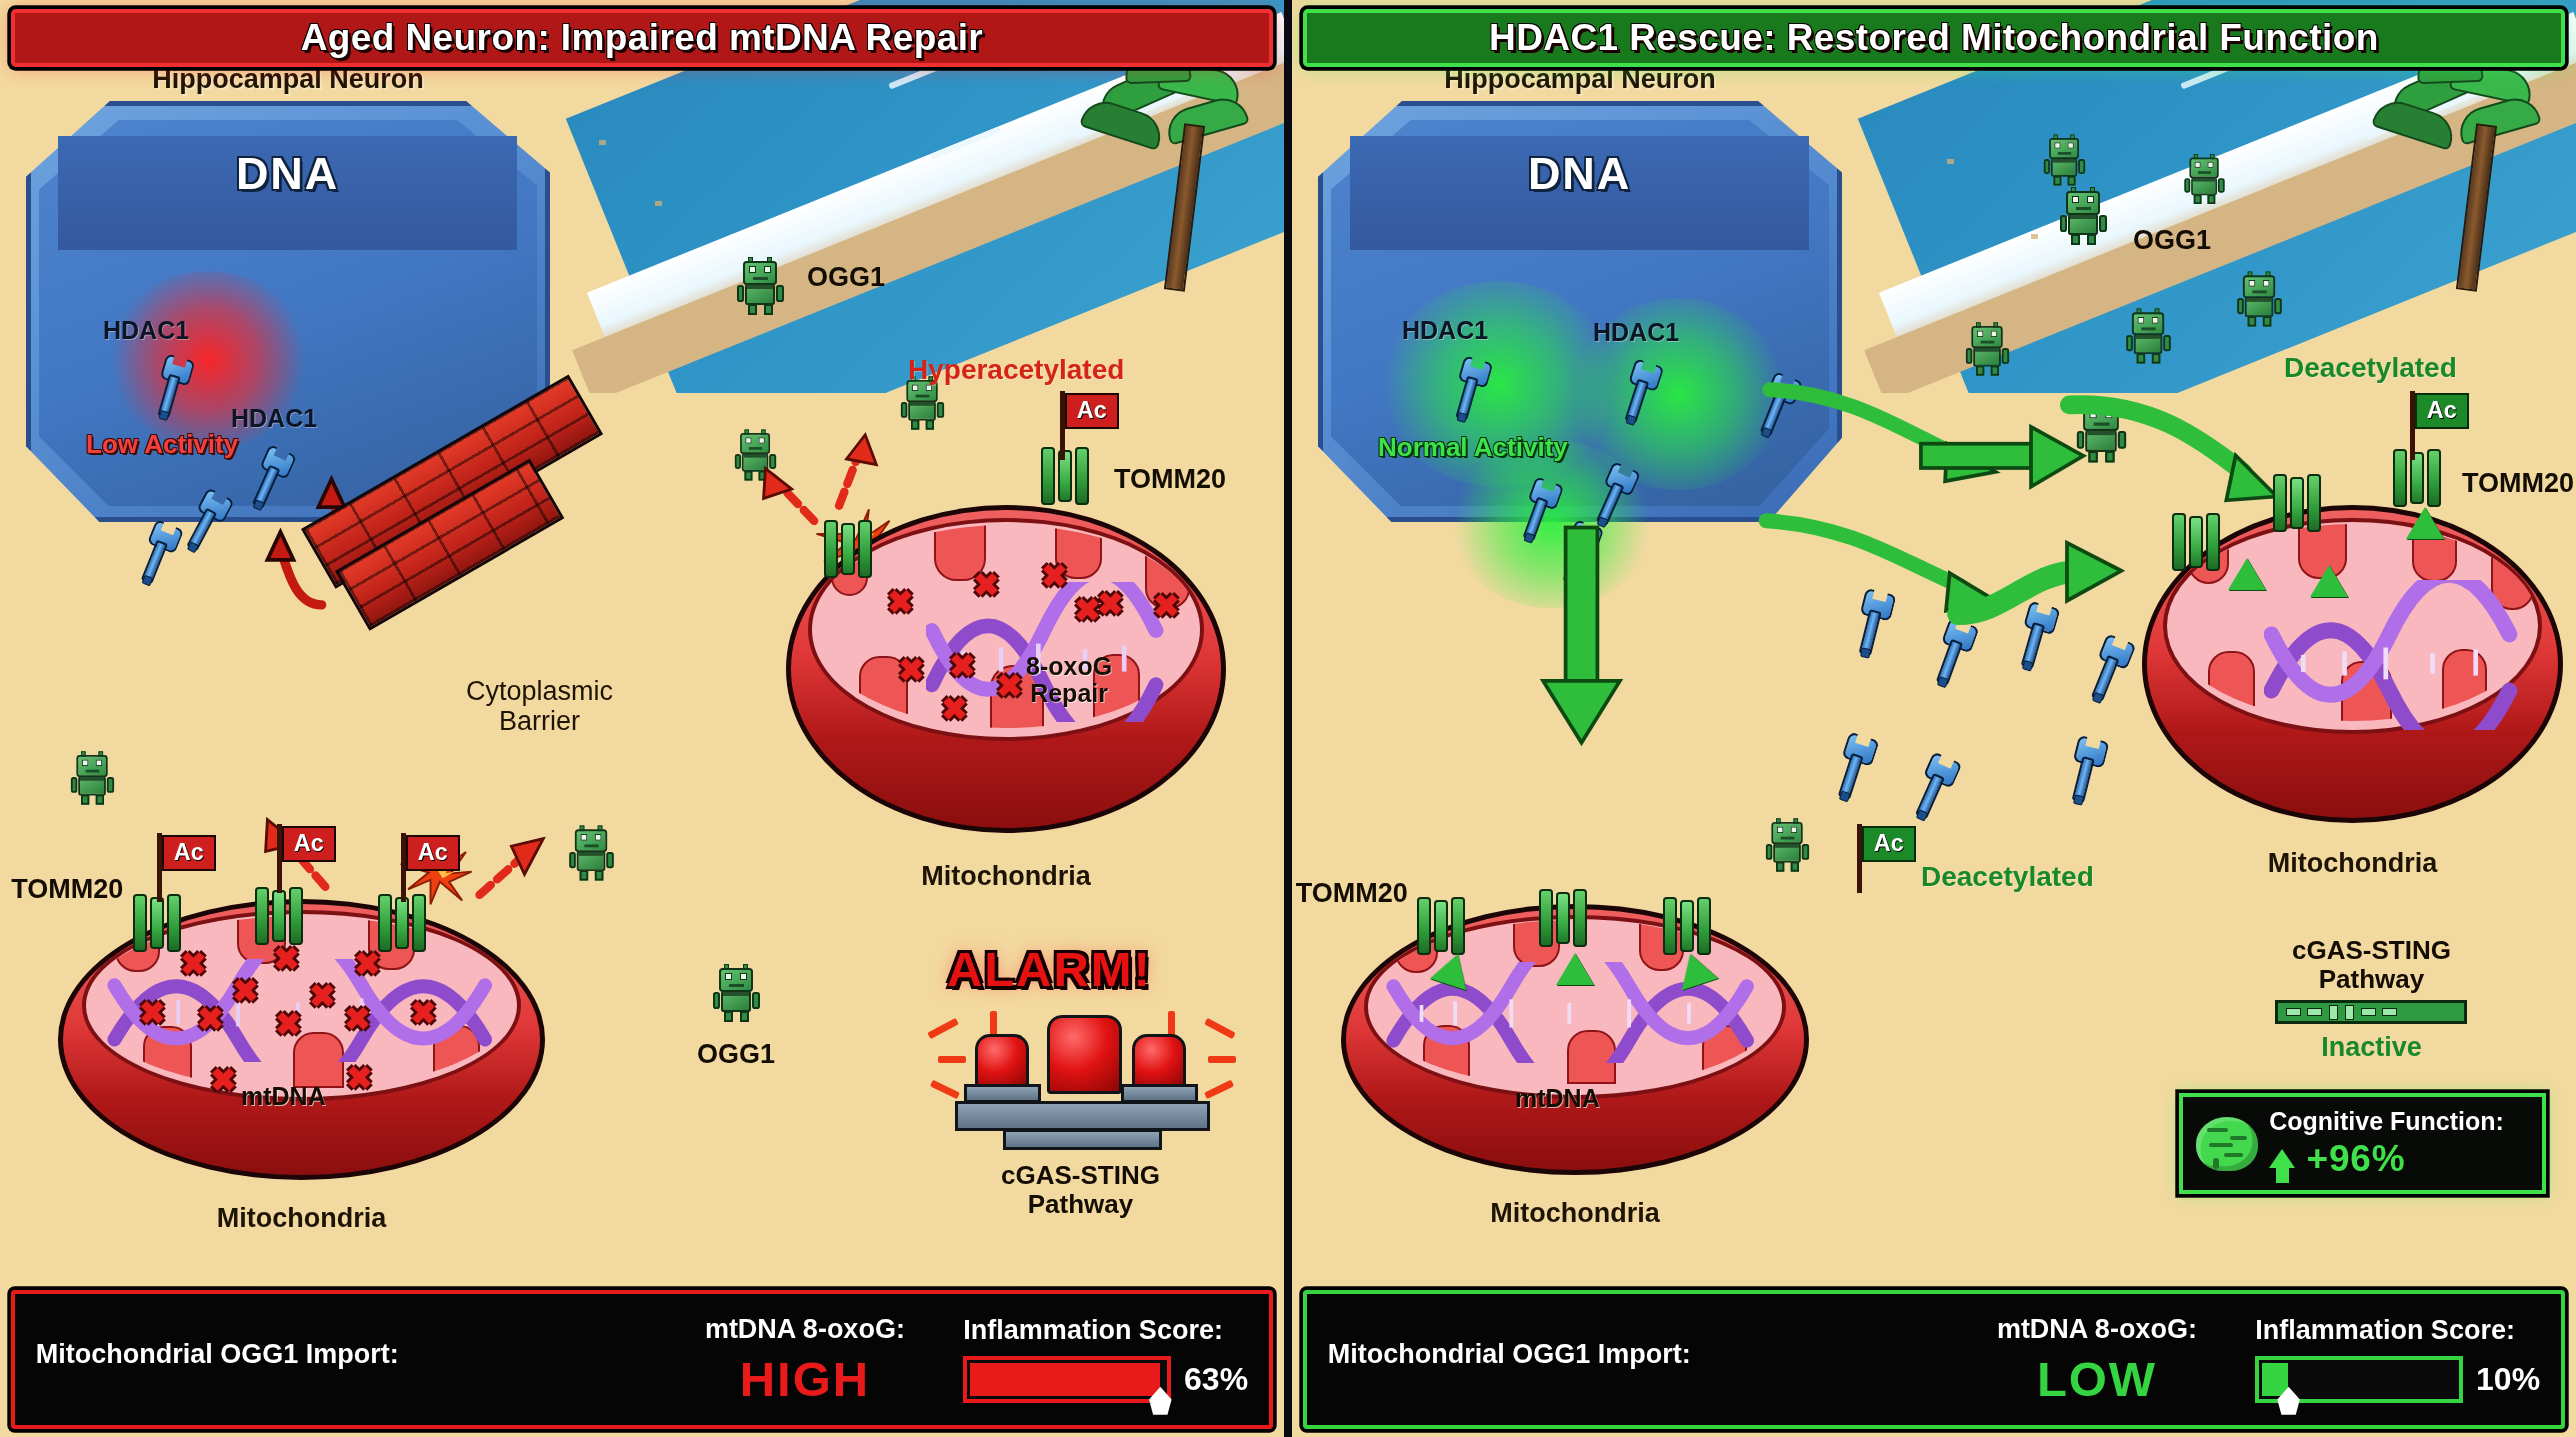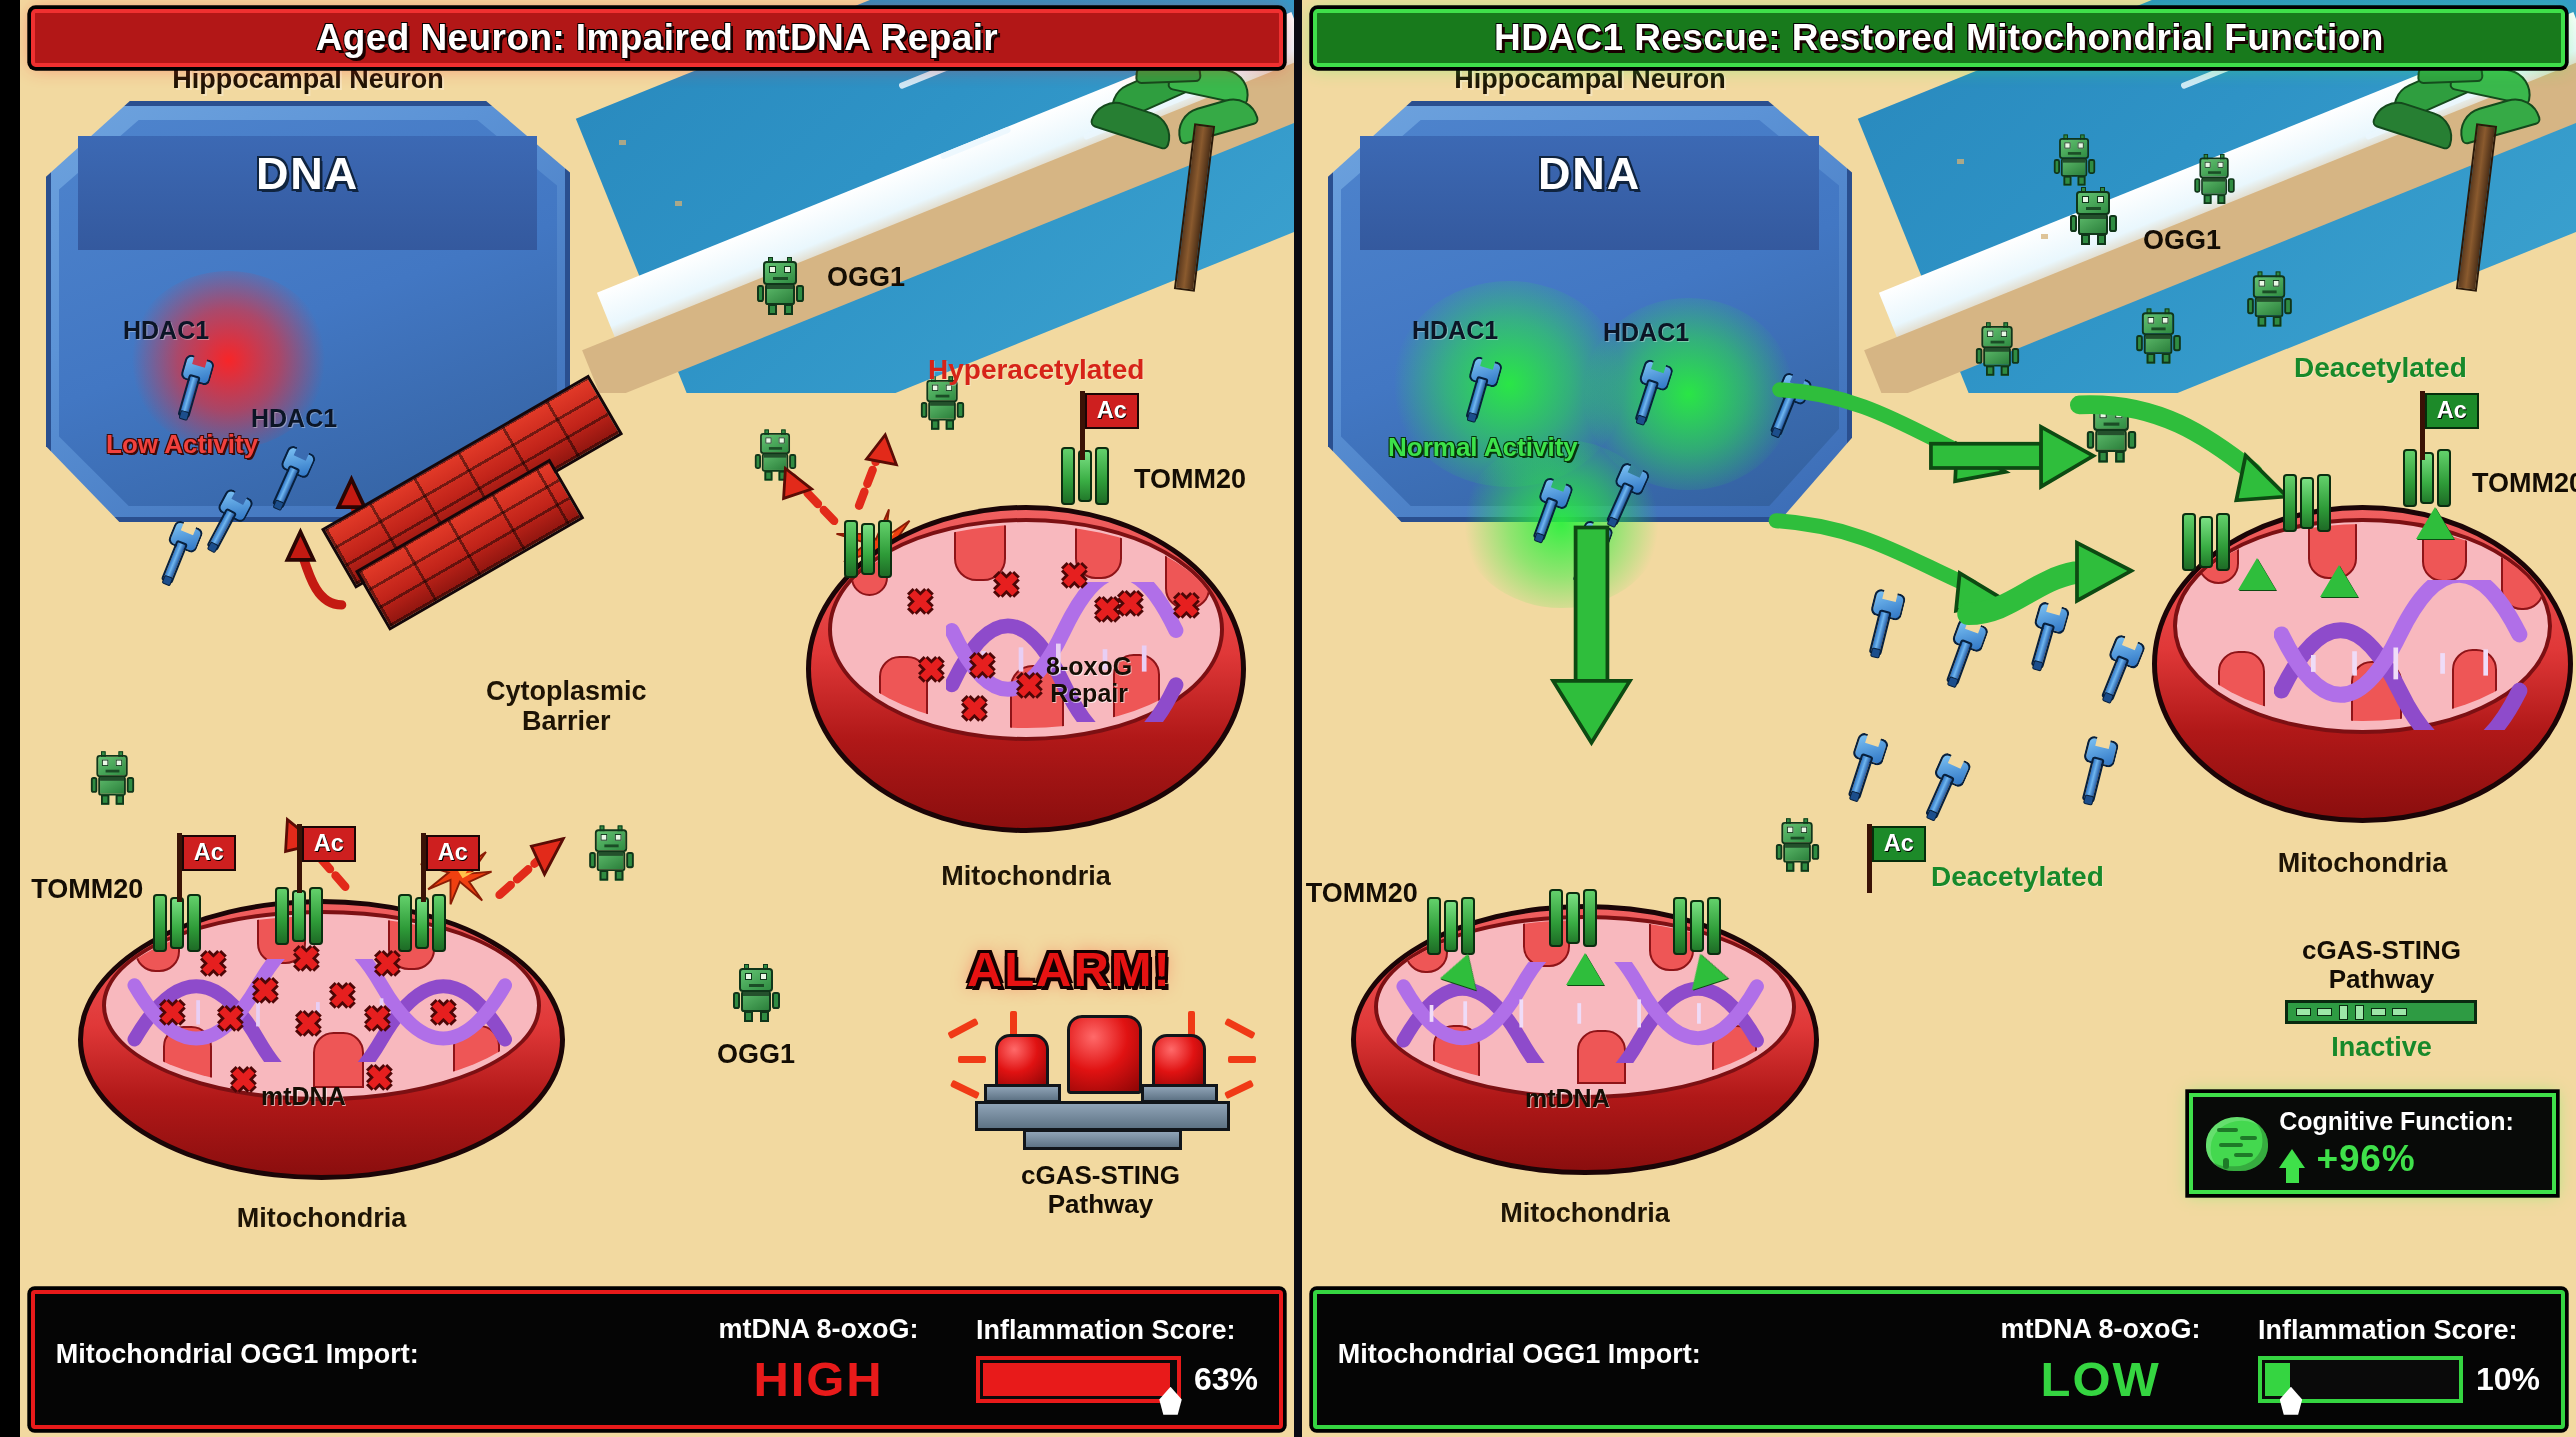--- a/index.html
+++ b/index.html
@@ -5,21 +5,21 @@
 <style>
   * { margin:0; padding:0; box-sizing:border-box; }
   html,body { background:#000; }
   body {
     width:2576px; height:1438px;
     font-family:"Liberation Sans", sans-serif;
     overflow:hidden; position:relative;
   }
 
   
-  #stage { position:absolute; inset:0; background:#000; display:flex;margin-left:20px; }
+  #stage { position:absolute; inset:0; background:#000; display:flex; }
 
   .panel {
     position:relative; width:1288px; height:1438px;
     background:#F2D9A0; overflow:hidden;
   }
   .panel.left  { border-right:4.7px solid #0a0a12; }
   .panel.right { border-left:4.7px solid #0a0a12; }
 
   
   .beach { position:absolute; left:0; top:0; width:100%; height:393px; overflow:hidden; pointer-events:none; }
@@ -136,21 +136,21 @@
   
   .brick-wall {
     position:absolute; width:309px; height:69px;
     background:
       repeating-linear-gradient(0deg, rgba(0,0,0,.45) 0 2.8px, transparent 2.8px 20.6px),
       repeating-linear-gradient(90deg, rgba(0,0,0,.45) 0 2.8px, transparent 2.8px 51px),
       linear-gradient(180deg,#E23A28 0%,#C2241A 55%,#8E150F 100%);
     border:3.7px solid #14070a;
   }
   .barrier-label {
-    position:absolute; font-size:27px; font-weight:bold; color:#1E1405; text-align:center;
+    position:absolute; font-size:27px; font-weight:normal; color:#1E1405; text-align:center;
     line-height:1.12; white-space:nowrap;
   }
 
   .garrow {
     position:absolute; width:0; height:0;
     border-left:19px solid transparent; border-right:19px solid transparent;
     border-bottom:32px solid #2FBE3C;
     filter:drop-shadow(1.9px 1.9px 0 #0d4a12);
   }
   .curve-arrow { position:absolute; pointer-events:none; }

